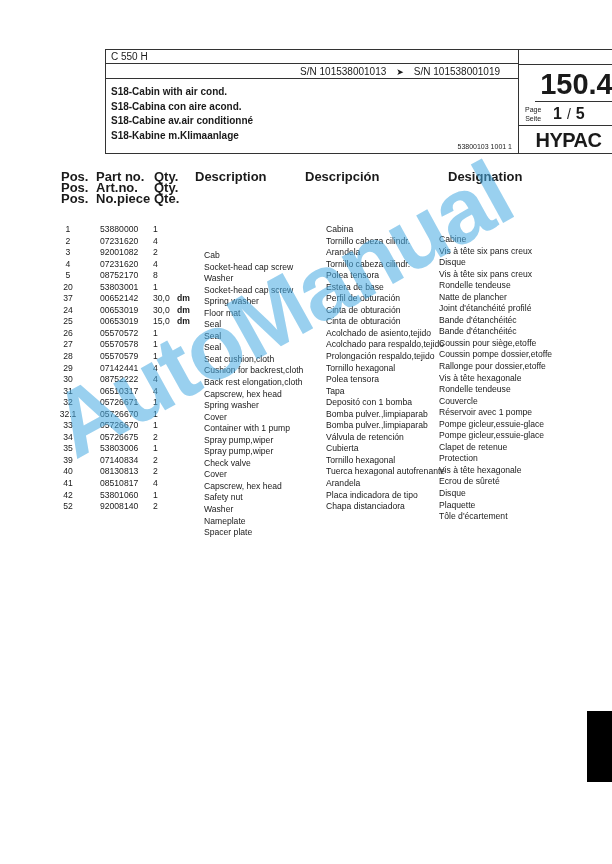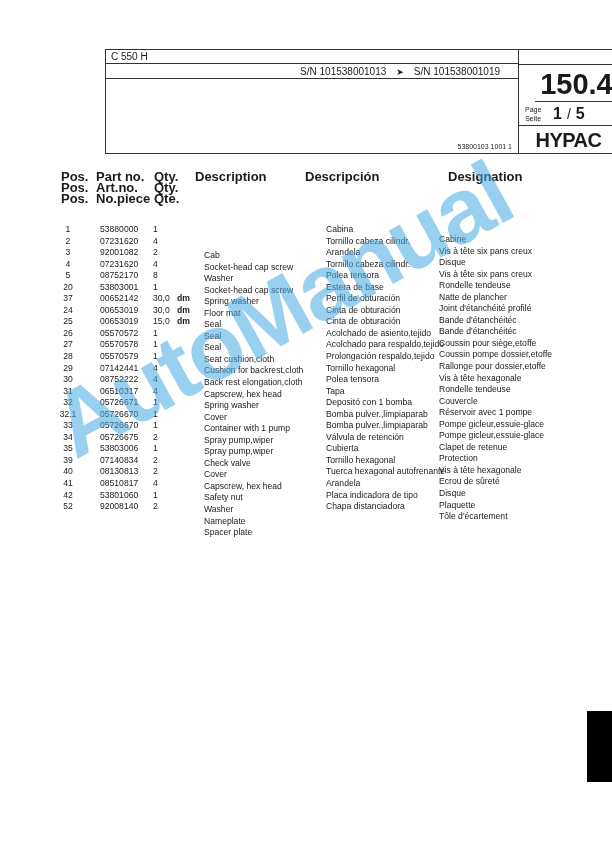--- a/index.html
+++ b/index.html
@@ -43,20 +43,26 @@
 </style>
 </head>
 <body>
 
 <div class="hdr">
   <div class="lcol">
     <div class="model">C 550 H</div>
     <div class="sn">
       <span>S/N 101538001013</span><span class="arrow">➤</span><span>S/N 101538001019</span>
     </div>
+    <div class="titles">
+      <div>S18-Cabin with air cond.</div>
+      <div>S18-Cabina con aire acond.</div>
+      <div>S18-Cabine av.air conditionné</div>
+      <div>S18-Kabine m.Klimaanlage</div>
+    </div>
     <div class="docno">53800103 1001 1</div>
   </div>
   <div class="rcol">
     <div class="r-top"></div>
     <div class="r-num">150.47</div>
     <div class="r-page">
       <div class="lbl">
         <div>Page</div>
         <div>Seite</div>
       </div>

